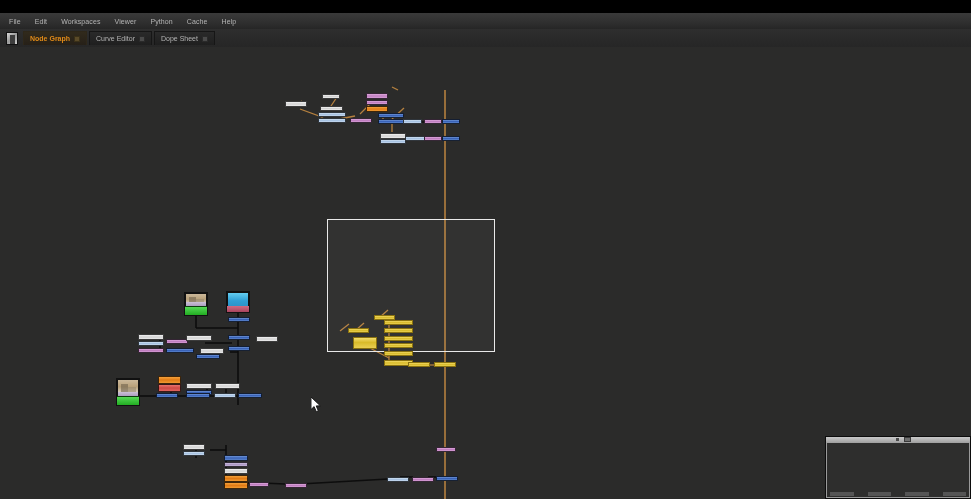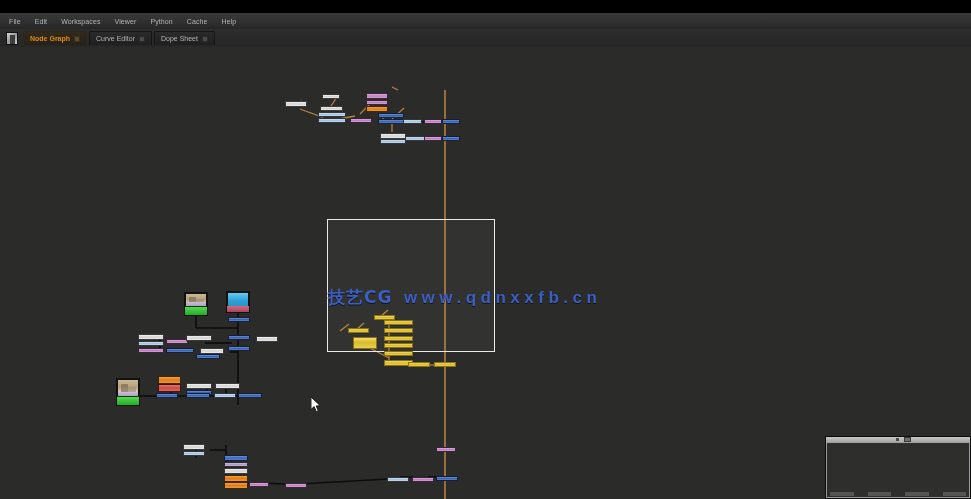--- a/index.html
+++ b/index.html
@@ -328,23 +328,20 @@
     <div class="n vt" style="left:224px;top:415px;width:24px;height:5px;"></div>
     <div class="n w" style="left:224px;top:421px;width:24px;height:6px;"></div>
     <div class="n or" style="left:224px;top:428px;width:24px;height:7px;"></div>
     <div class="n or" style="left:224px;top:435px;width:24px;height:7px;"></div>
     <div class="n pk" style="left:249px;top:435px;width:20px;height:5px;"></div>
     <div class="n pk" style="left:285px;top:436px;width:22px;height:5px;"></div>
     <div class="n lb" style="left:387px;top:430px;width:22px;height:5px;"></div>
     <div class="n pk" style="left:412px;top:430px;width:22px;height:5px;"></div>
     <div class="n bl" style="left:436px;top:429px;width:22px;height:5px;"></div>
 
-    <div class="wm" style="left:328px;top:239px;">
-      <span class="cjk">技艺CG</span><span>&nbsp;&nbsp;</span><span class="url">www.qdnxxfb.cn</span>
-    </div>
 
     <div class="fpanel" style="left:825px;top:389px;width:146px;height:63px;">
       <div class="ttl"></div>
       <div class="dot" style="left:70px;"></div>
       <div class="sq" style="left:78px;"></div>
       <div class="btm">
         <i></i>
         <i></i>
         <i></i>
         <i></i>

